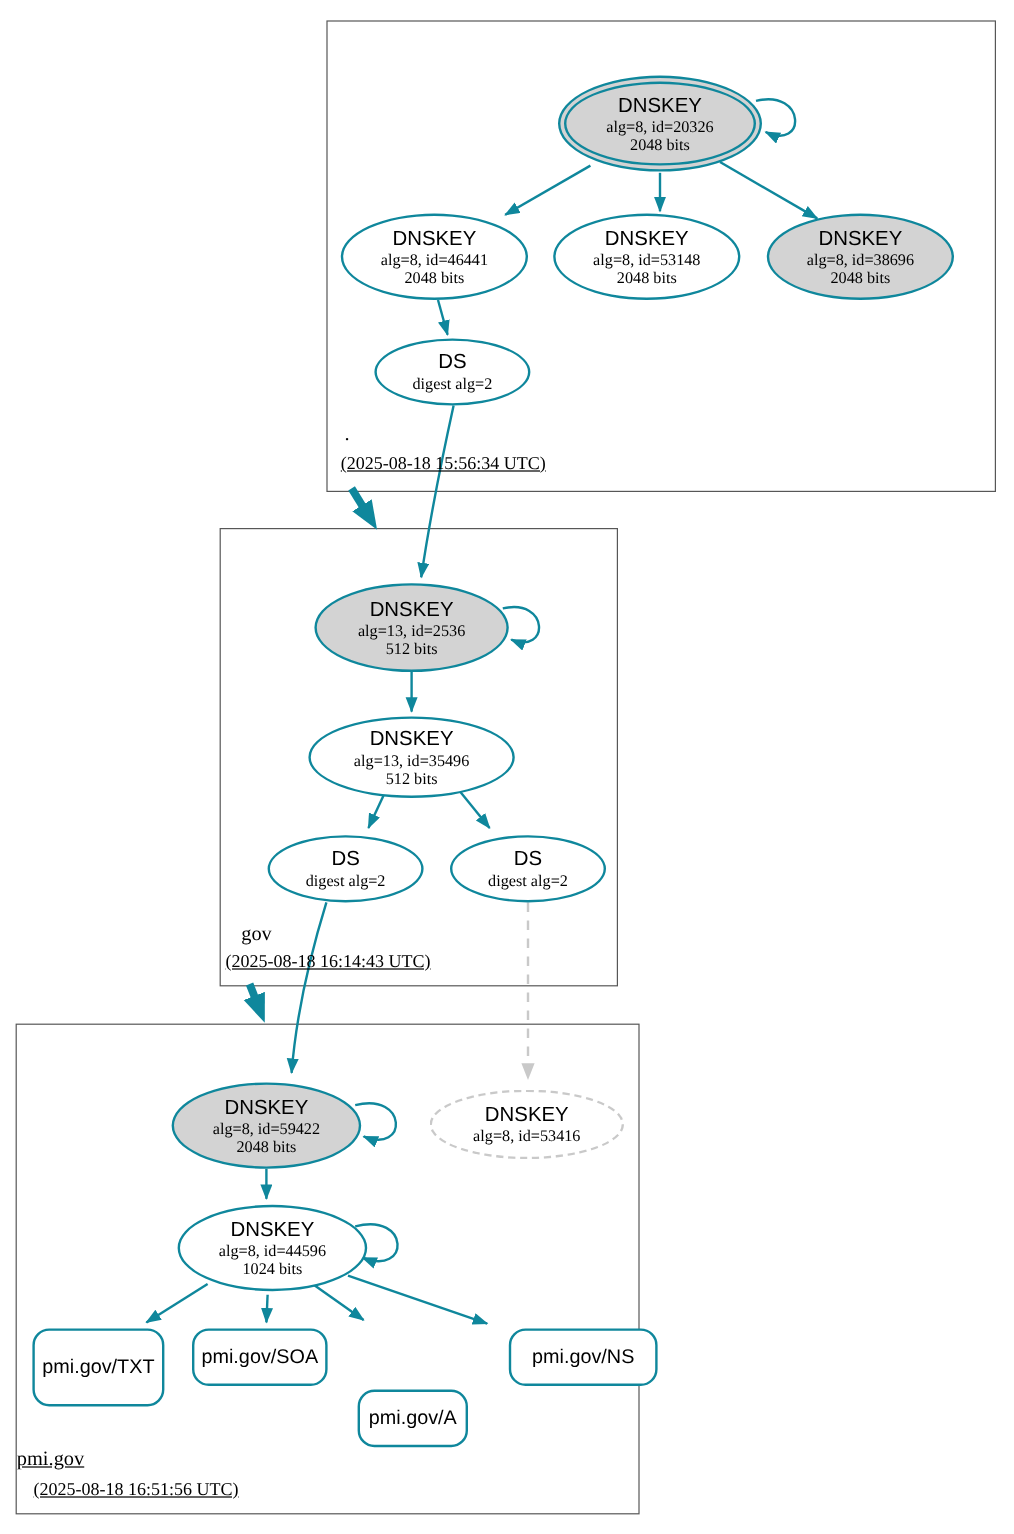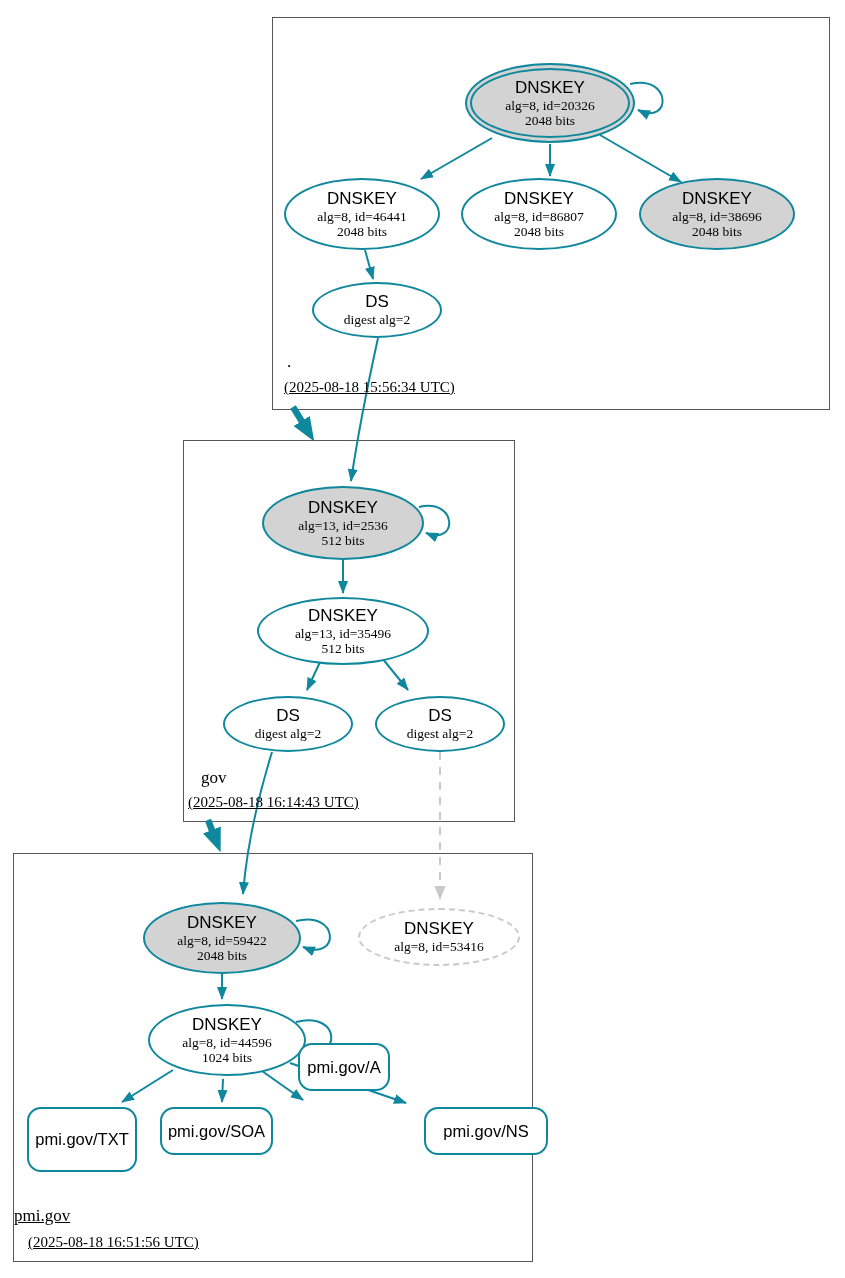--- a/index.html
+++ b/index.html
@@ -145,21 +145,21 @@
   </div>
 
   <div class="node ellipse" style="left:284px; top:178px; width:156px; height:72px;">
     <div class="ntitle">DNSKEY</div>
     <div class="ndetail">alg=8, id=46441</div>
     <div class="ndetail">2048 bits</div>
   </div>
 
   <div class="node ellipse" style="left:461px; top:178px; width:156px; height:72px;">
     <div class="ntitle">DNSKEY</div>
-    <div class="ndetail">alg=8, id=86807</div>
+    <div class="ndetail">alg=8, id=53148</div>
     <div class="ndetail">2048 bits</div>
   </div>
 
   <div class="node ellipse sep" style="left:639px; top:178px; width:156px; height:72px;">
     <div class="ntitle">DNSKEY</div>
     <div class="ndetail">alg=8, id=38696</div>
     <div class="ndetail">2048 bits</div>
   </div>
 
   <div class="node ellipse" style="left:312px; top:282px; width:130px; height:56px;">
@@ -211,21 +211,21 @@
     <div class="ndetail">alg=8, id=44596</div>
     <div class="ndetail">1024 bits</div>
   </div>
 
   <div class="node rrset" style="left:27px; top:1107px; width:110px; height:65px;">
     <div>pmi.gov/TXT</div>
   </div>
   <div class="node rrset" style="left:160px; top:1107px; width:113px; height:48px;">
     <div>pmi.gov/SOA</div>
   </div>
-  <div class="node rrset" style="left:298px; top:1043px; width:92px; height:48px;">
+  <div class="node rrset" style="left:298px; top:1158px; width:92px; height:48px;">
     <div>pmi.gov/A</div>
   </div>
   <div class="node rrset" style="left:424px; top:1107px; width:124px; height:48px;">
     <div>pmi.gov/NS</div>
   </div>
 
   <div class="zlabel" style="left:14px; top:1206px;text-decoration:underline;">pmi.gov</div>
   <div class="zts" style="left:28px; top:1234px;">(2025-08-18 16:51:56 UTC)</div>
 
 </div>

